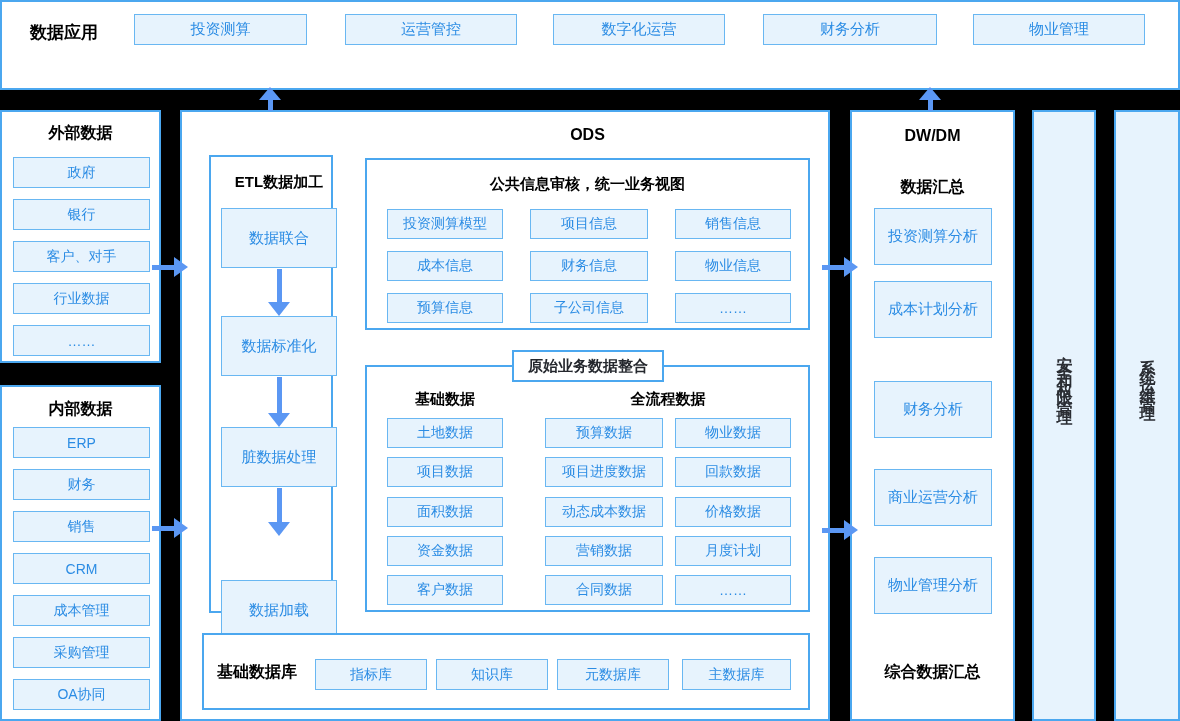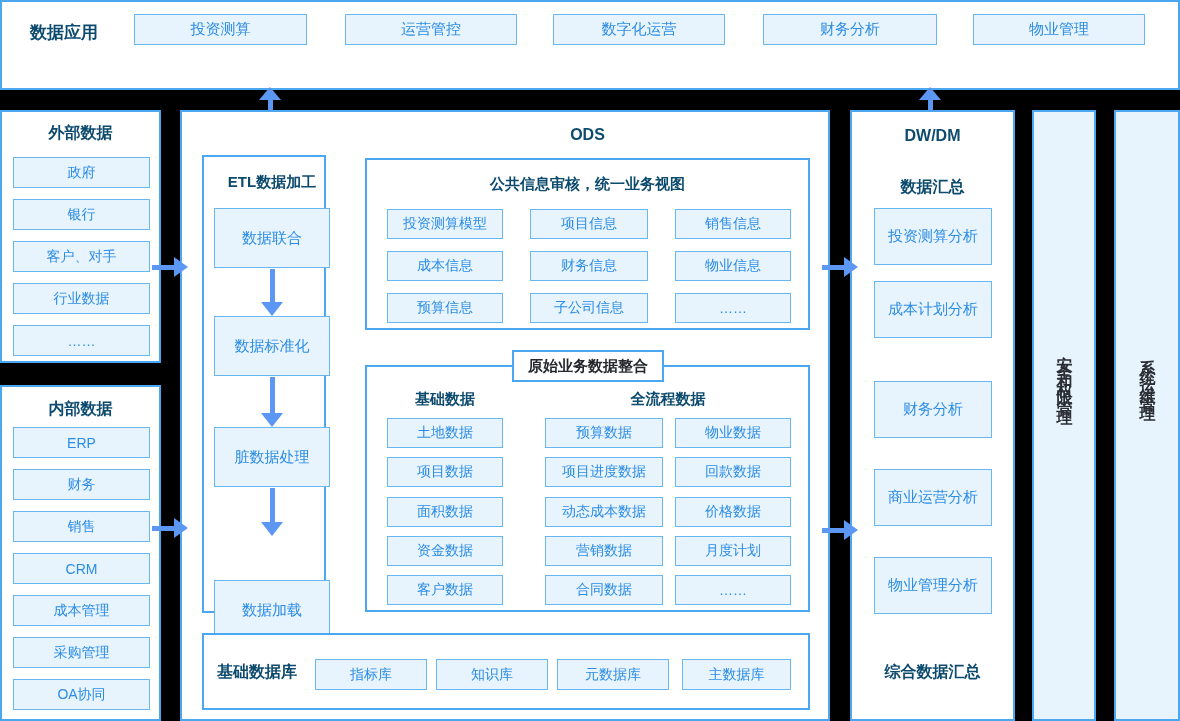--- a/index.html
+++ b/index.html
@@ -5,21 +5,21 @@
   html,body{margin:0;padding:0;background:#000;}
   #canvas{position:relative;width:1180px;height:721px;background:#000;overflow:hidden;
           font-family:"Liberation Sans","DejaVu Sans",sans-serif;}
   .panel{position:absolute;background:#ffffff;border:2px solid #4ba7ef;box-sizing:border-box;}
   .bar{position:absolute;background:#e7f3fd;border:2px solid #4ba7ef;box-sizing:border-box;
        display:flex;align-items:center;justify-content:center;}
   .chip{position:absolute;background:#e7f3fd;border:1px solid #69b7f2;box-sizing:border-box;
         color:#2b8ce4;font-size:14px;display:flex;align-items:center;justify-content:center;
         white-space:nowrap;}
   .chip.white{background:#ffffff;border:2px solid #4ba7ef;color:#25282e;font-weight:bold;}
-  .dark-title{position:absolute;color:#0c4a6e;font-weight:bold;font-size:16px;text-align:center;
+  .dark-title{position:absolute;color:#000000;font-weight:bold;font-size:16px;text-align:center;
         white-space:nowrap;}
   .vtext{writing-mode:vertical-rl;text-orientation:upright;letter-spacing:9px;
         color:#2a2d33;font-size:16px;font-weight:600;padding-bottom:84px;}
   
   .harrow{position:absolute;display:flex;align-items:center;z-index:5;}
   .hstem{width:22px;height:5px;background:#5b97f3;}
   .hhead{width:0;height:0;border-top:10px solid transparent;border-bottom:10px solid transparent;
          border-left:14px solid #5b97f3;}
   .varrow{position:absolute;display:flex;flex-direction:column;align-items:center;z-index:5;}
   .vstem{width:5px;background:#5b97f3;flex:1;}
@@ -76,21 +76,21 @@
       <span class="hhead"></span>
   </div>
   <div class="harrow" style="left:152px;top:518px;">
     <span class="hstem"></span>
       <span class="hhead"></span>
   </div>
 
   <div class="panel" style="left:180px;top:110px;width:650px;height:611px;">
     <div class="dark-title" style="left:183px;top:14px;width:445px;">ODS</div>
 
-    <div class="panel" style="left:20px;top:43px;width:124px;height:458px;">
+    <div class="panel" style="left:27px;top:43px;width:124px;height:458px;">
       <div class="dark-title" style="left:0;top:16px;width:136px;font-size:15px;">ETL数据加工</div>
       <div class="chip" style="left:10px;top:51px;width:116px;height:60px;font-size:15px;">数据联合</div>
       <div class="chip" style="left:10px;top:159px;width:116px;height:60px;font-size:15px;">数据标准化</div>
       <div class="chip" style="left:10px;top:270px;width:116px;height:60px;font-size:15px;">脏数据处理</div>
       <div class="chip" style="left:10px;top:379px;width:116px;height:60px;font-size:15px;margin-top:44px;">数据加载</div>
       <div class="varrow" style="left:55px;top:112px;width:26px;height:47px;">
         <span class="vstem"></span>
           <span class="vheadDown"></span>
       </div>
       <div class="varrow" style="left:55px;top:220px;width:26px;height:50px;">

